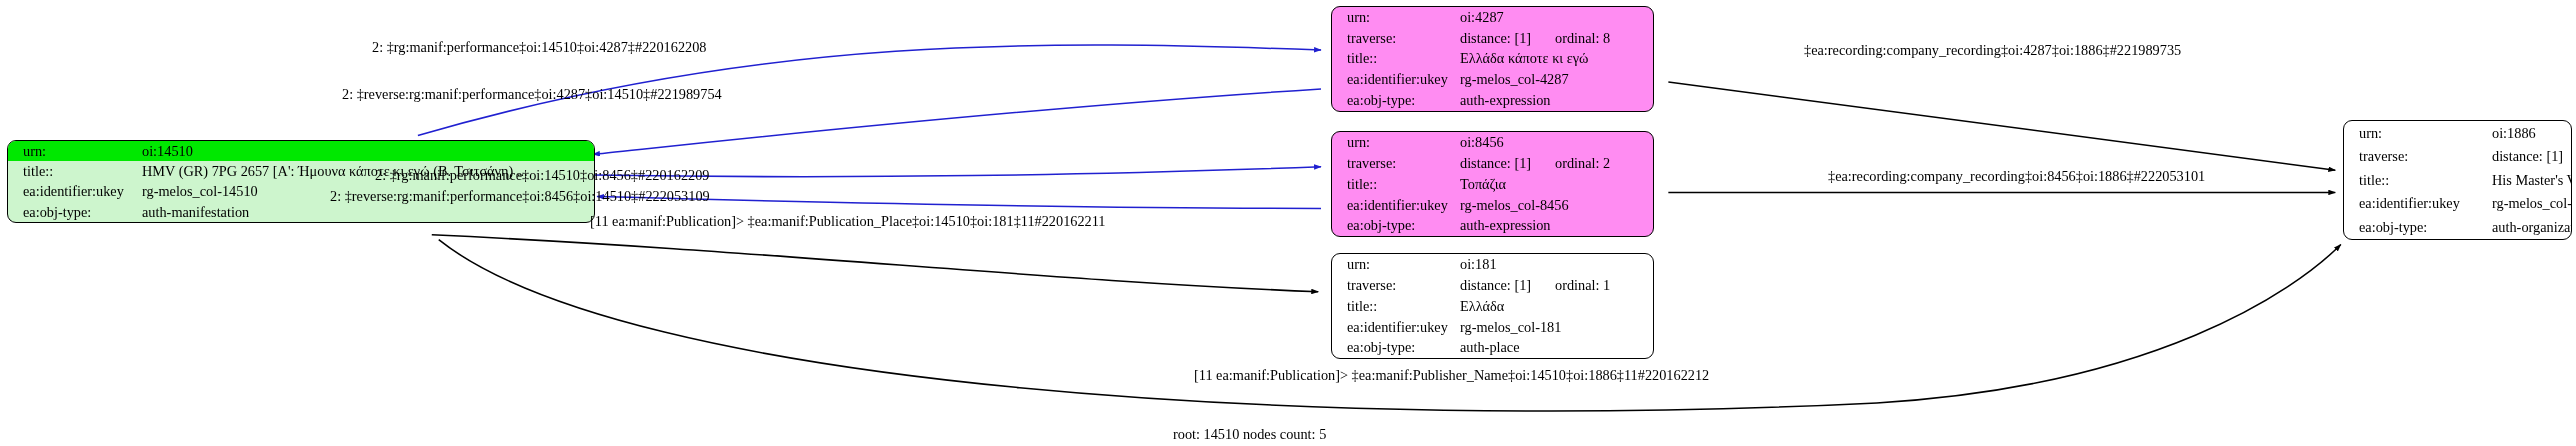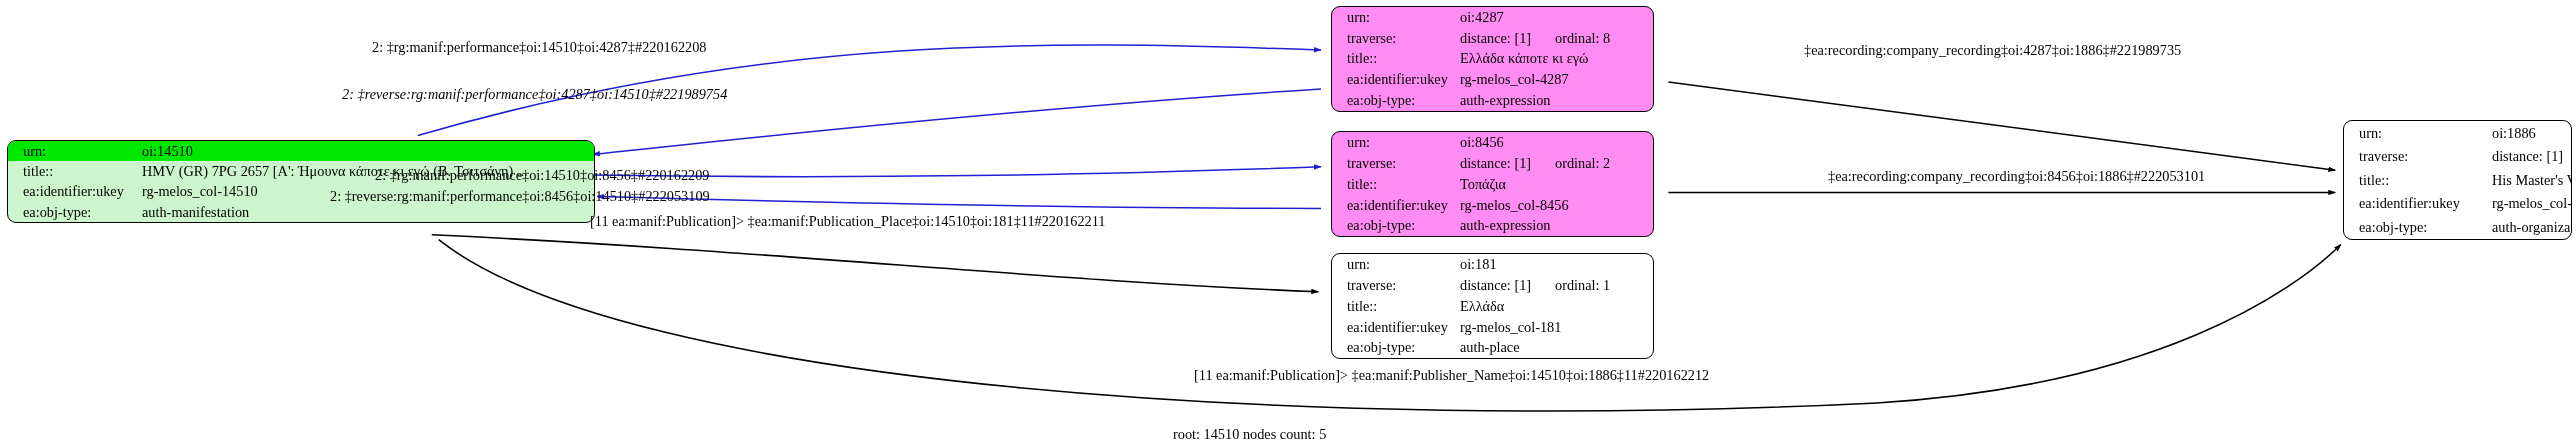--- a/index.html
+++ b/index.html
@@ -218,21 +218,21 @@
       <tr>
         <td class="k">ea:obj-type:</td>
         <td>auth-organization</td>
       </tr>
     </tbody>
       </table>
   </div>
 
   <div class="edge-label" style="left:372px;top:28px;margin-top:12px;">2: ‡rg:manif:performance‡oi:14510‡oi:4287‡#220162208</div>
 
-  <div class="edge-label" style="left:342px;top:87px;font-style:italic;">2: ‡reverse:rg:manif:performance‡oi:4287‡oi:14510‡#221989754</div>
+  <div class="edge-label" style="left:342px;top:87px;">2: ‡reverse:rg:manif:performance‡oi:4287‡oi:14510‡#221989754</div>
 
   <div class="edge-label" style="left:375px;top:168px;">2: ‡rg:manif:performance‡oi:14510‡oi:8456‡#220162209</div>
 
   <div class="edge-label" style="left:330px;top:189px;">2: ‡reverse:rg:manif:performance‡oi:8456‡oi:14510‡#222053109</div>
 
   <div class="edge-label" style="left:590px;top:214px;">[11 ea:manif:Publication]&gt; ‡ea:manif:Publication_Place‡oi:14510‡oi:181‡11#220162211</div>
 
   <div class="edge-label" style="left:1804px;top:43px;">‡ea:recording:company_recording‡oi:4287‡oi:1886‡#221989735</div>
 
   <div class="edge-label" style="left:1804px;top:169px;margin-left:24px;">‡ea:recording:company_recording‡oi:8456‡oi:1886‡#222053101</div>

